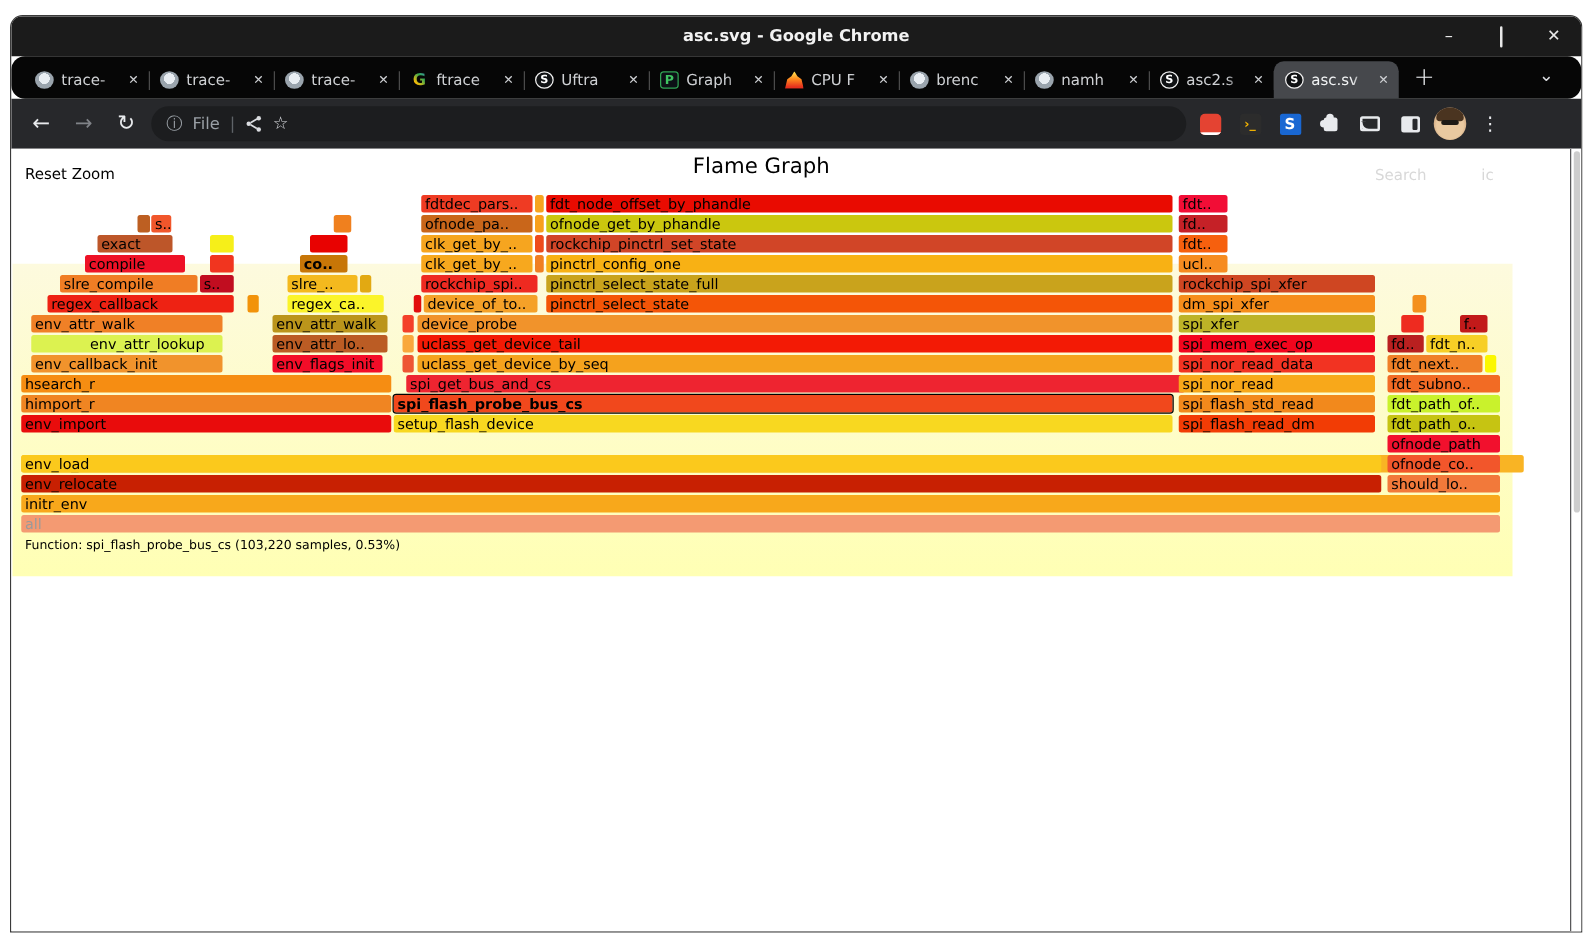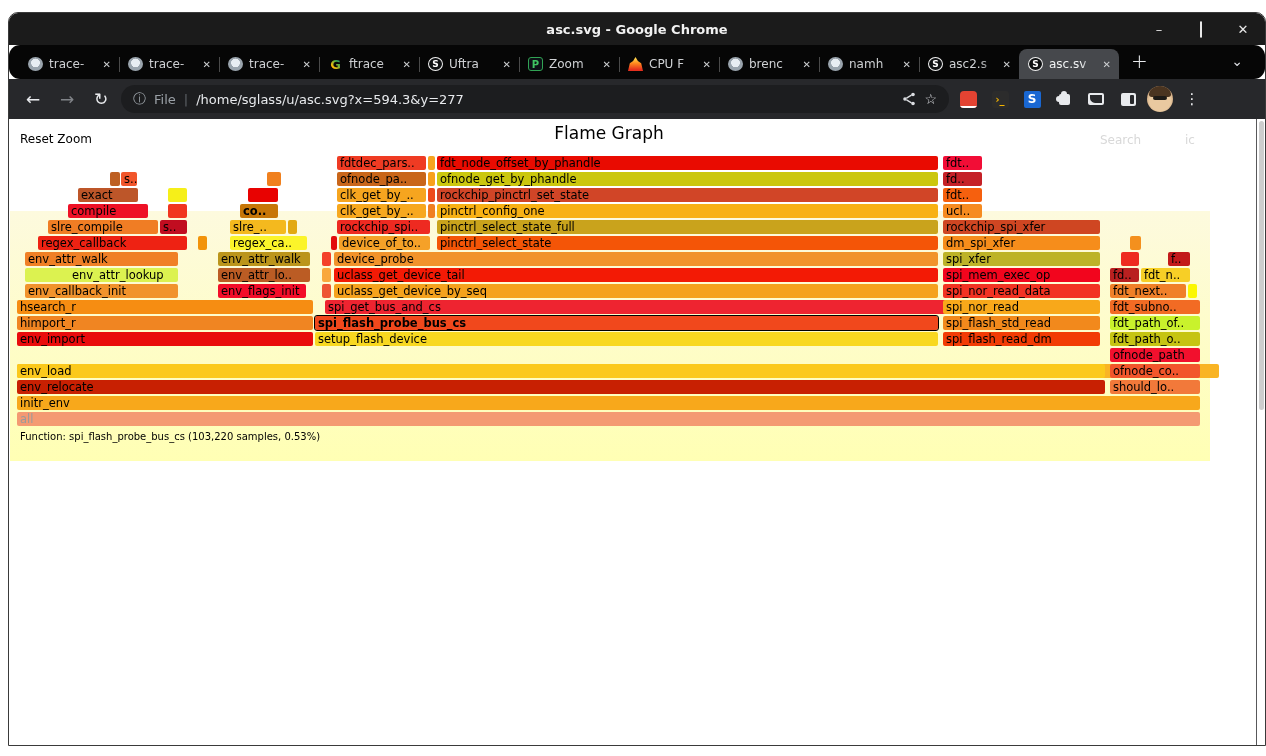--- a/index.html
+++ b/index.html
@@ -115,21 +115,21 @@
           <span class="tlabel">ftrace</span>
           <span class="tclose">✕</span>
         </div>
         <div class="tab">
           <span class="fav fav-swirl">S</span>
           <span class="tlabel">Uftra</span>
           <span class="tclose">✕</span>
         </div>
         <div class="tab">
           <span class="fav fav-patchwork">P</span>
-          <span class="tlabel">Zoom</span>
+          <span class="tlabel">Graph</span>
           <span class="tclose">✕</span>
         </div>
         <div class="tab">
           <span class="fav fav-flame"></span>
           <span class="tlabel">CPU F</span>
           <span class="tclose">✕</span>
         </div>
         <div class="tab">
           <span class="fav fav-github"></span>
           <span class="tlabel">brenc</span>
@@ -155,21 +155,20 @@
     </div>
 
     <div class="toolbar">
       <span class="navbtn">←</span>
       <span class="navbtn dim">→</span>
       <span class="navbtn">↻</span>
       <div class="urlpill">
         <span class="info-i">ⓘ</span>
         <span class="scheme">File</span>
         <span class="sep">|</span>
-        <span class="path">/home/sglass/u/asc.svg?x=594.3&amp;y=277</span>
         <svg width="14" height="14" viewBox="0 0 14 14">
           <circle cx="11" cy="2.5" r="1.8" fill="#dadce0"></circle>
             <circle cx="3" cy="7" r="1.8" fill="#dadce0"></circle>
             <circle cx="11" cy="11.5" r="1.8" fill="#dadce0"></circle>
           <line x1="4.5" y1="6.2" x2="9.5" y2="3.2" stroke="#dadce0" stroke-width="1.4"></line>
             <line x1="4.5" y1="7.8" x2="9.5" y2="10.8" stroke="#dadce0" stroke-width="1.4"></line>
         </svg>
         <span class="pill-ico">☆</span>
       </div>
       <span class="ext-ico">

